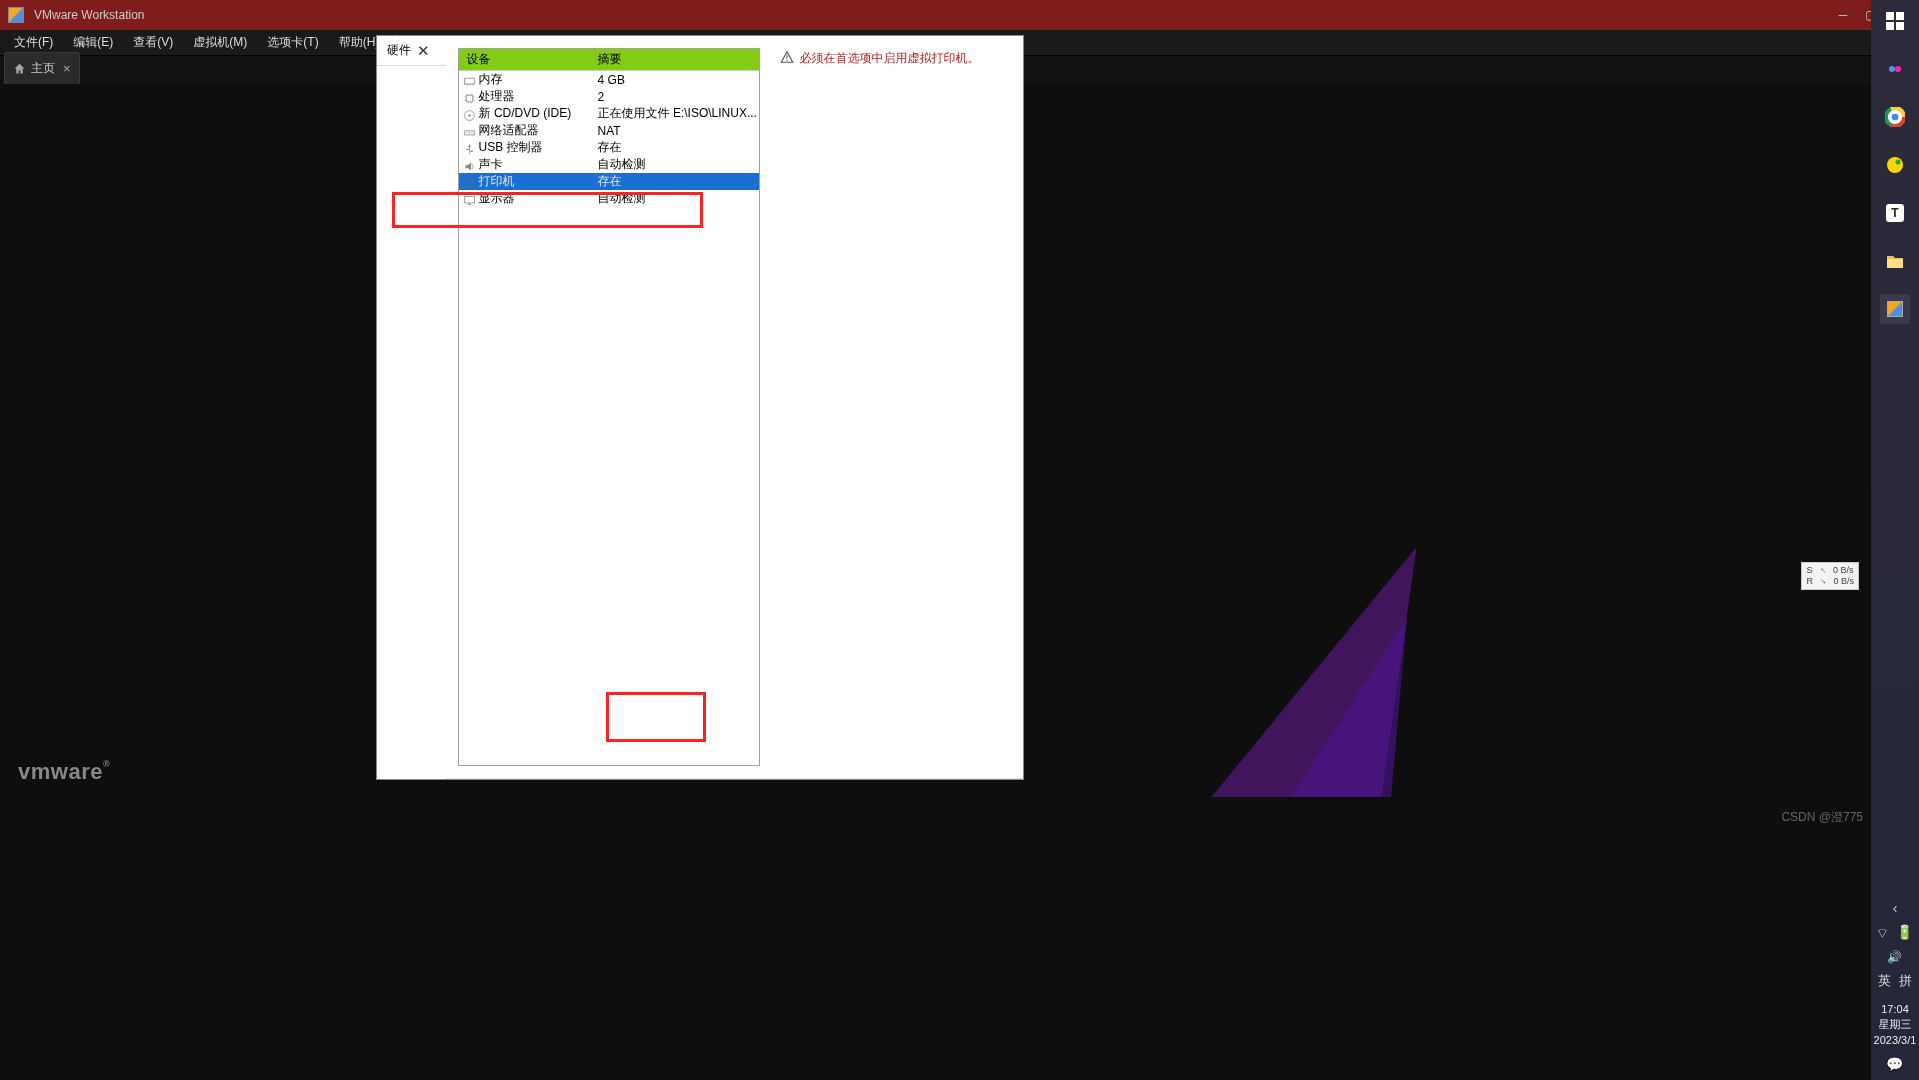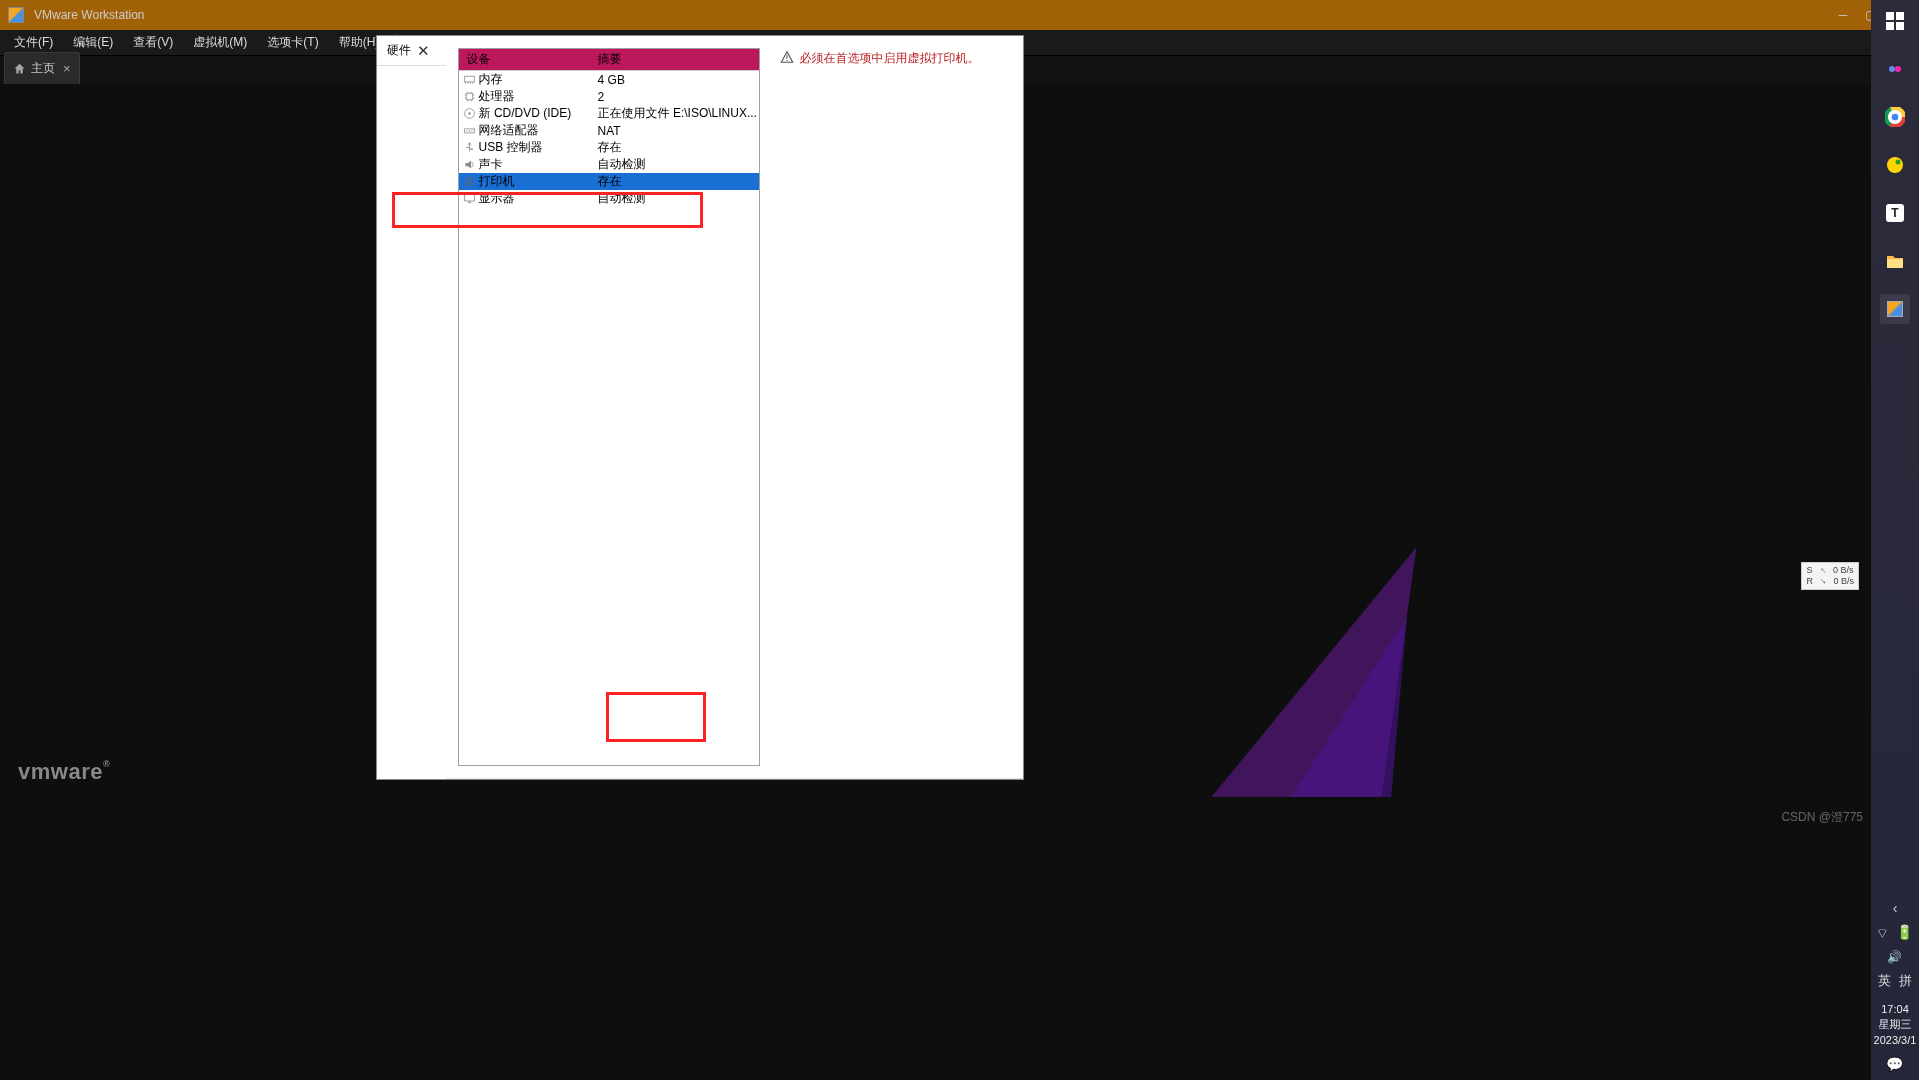--- a/index.html
+++ b/index.html
@@ -1,17 +1,17 @@
 <!DOCTYPE html>
 <html><head>
 <meta charset="utf-8">
 <style>
 html,body{margin:0;padding:0;width:1919px;height:1080px;overflow:hidden;font-family:"Microsoft YaHei","Segoe UI",Arial,sans-serif;font-size:12px;background:#000}
 *{box-sizing:border-box}
-.titlebar{height:30px;background:#a16207;color:#ccc;display:flex;align-items:center;padding:0 8px}
+.titlebar{height:30px;background:#7f1d1d;color:#ccc;display:flex;align-items:center;padding:0 8px}
 .titlebar .app-icon{width:16px;height:16px;background:linear-gradient(135deg,#f5a623 0%,#f5a623 45%,#4a90e2 55%,#4a90e2 100%);border:1px solid #888;margin-right:10px}
 .titlebar .title{flex:0 0 auto}
 .titlebar .spacer{flex:1}
 .titlebar .winbtn{width:24px;height:22px;color:#ccc;display:flex;align-items:center;justify-content:center;margin-left:4px;cursor:pointer}
 .menubar{height:26px;background:#1a1a1a;color:#ddd;display:flex;align-items:center;padding:0 4px;border-bottom:1px solid #000}
 .menubar .menu{padding:3px 10px;cursor:pointer}
 .menubar .divider{width:1px;height:18px;background:#444;margin:0 6px}
 .menubar .play{color:#4caf50;font-size:16px;padding:0 6px;cursor:pointer}
 .tabbar{height:28px;background:#111;color:#ccc;display:flex;align-items:flex-end;padding:0 4px}
 .tab{background:#2a2a2a;border:1px solid #3a3a3a;border-bottom:none;height:32px;display:flex;align-items:center;padding:0 8px;border-top-left-radius:3px;border-top-right-radius:3px;cursor:pointer}
@@ -22,26 +22,26 @@
 .logo sup{font-size:9px;vertical-align:top}
 .triangle{position:absolute;right:520px;bottom:283px;width:0;height:0;border-left:170px solid transparent;border-right:0 solid transparent;border-bottom:250px solid rgba(106,27,154,.55);transform:skewX(-8deg)}
 .triangle2{position:absolute;right:520px;bottom:283px;width:0;height:0;border-left:100px solid transparent;border-right:0 solid transparent;border-bottom:180px solid rgba(74,20,140,.65);transform:skewX(-5deg)}
 .dialog{position:absolute;left:376px;top:35px;width:648px;height:745px;background:#fff;border:1px solid #888;color:#000;display:flex;flex-direction:row}
 .dlg-header{height:30px;display:flex;align-items:center;padding:0 10px;border-bottom:1px solid #ddd}
 .dlg-header .title{flex:1;font-size:12px}
 .dlg-header .close{cursor:pointer;font-size:15px;color:#333;padding:2px 6px}
 .dlg-body{flex:1;display:flex;padding:12px;gap:12px;background:#fff;border-bottom:1px solid #e5e5e5}
 .left-col{width:302px;display:flex;flex-direction:column}
 .device-list{flex:1;border:1px solid #a0a0a0;background:#fff;overflow:hidden}
-.list-header{display:flex;height:22px;align-items:center;background:#be185d;border-bottom:1px solid #ccc;font-size:12px}
+.list-header{display:flex;height:22px;align-items:center;background:#84cc16;border-bottom:1px solid #ccc;font-size:12px}
 .list-header .col1{width:135px;padding-left:8px}
 .list-header .col2{flex:1;padding-left:4px}
 .list-row{display:flex;height:17px;align-items:center;font-size:12px;cursor:pointer}
-.list-row.selected{background:#1a6fd4;color:#000000}
-.list-row .col1{width:135px;padding-left:4px;display:flex;align-items:center;gap:3px;white-space:nowrap;overflow:hidden}
+.list-row.selected{background:#1a6fd4;color:#e5e5e5}
+.list-row .col1{width:135px;padding-left:4px;display:flex;align-items:flex-end;gap:3px;white-space:nowrap;overflow:hidden}
 .list-row .col2{flex:1;padding-left:4px;white-space:nowrap;overflow:hidden;text-overflow:ellipsis}
 .dev-icon{width:13px;height:13px;flex-shrink:0;opacity:.75}
 .hl-box{position:absolute;border:3px solid #f22;pointer-events:none}
 .btn-row{height:34px;display:flex;justify-content:flex-end;align-items:center;gap:6px;padding-top:8px}
 .btn{min-width:74px;height:22px;background:#e1e1e1;border:1px solid #adadad;font-size:12px;cursor:pointer;display:flex;align-items:center;justify-content:center;padding:0 8px}
 .right-col{flex:1;padding:2px 2px 2px 8px}
 .warn{display:flex;gap:6px;align-items:flex-start;font-size:12px;color:#b91c1c}
 .warn-icon{width:14px;height:14px;flex-shrink:0}
 .dlg-footer{height:38px;display:flex;align-items:center;justify-content:flex-end;padding:0 14px;gap:10px;background:#f3f3f3}
 .vbar{position:absolute;right:0;top:0;width:48px;height:100%;background:linear-gradient(180deg,#2b2b3b 0%,#26263a 100%);display:flex;flex-direction:column;align-items:center;padding-top:6px;gap:18px}

